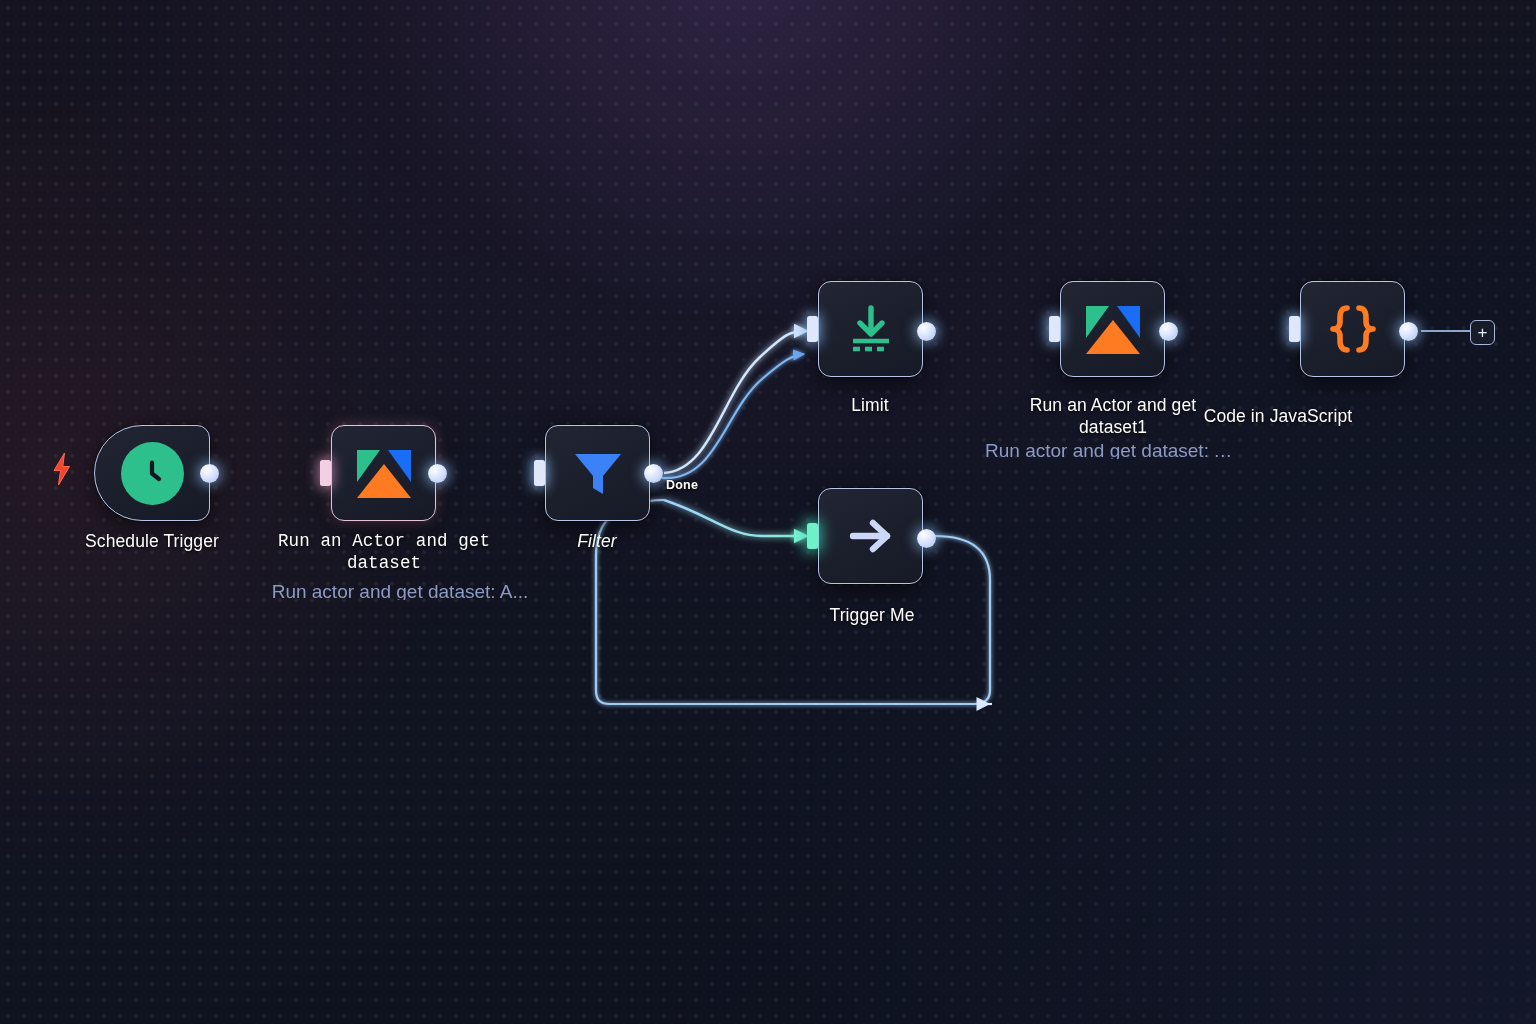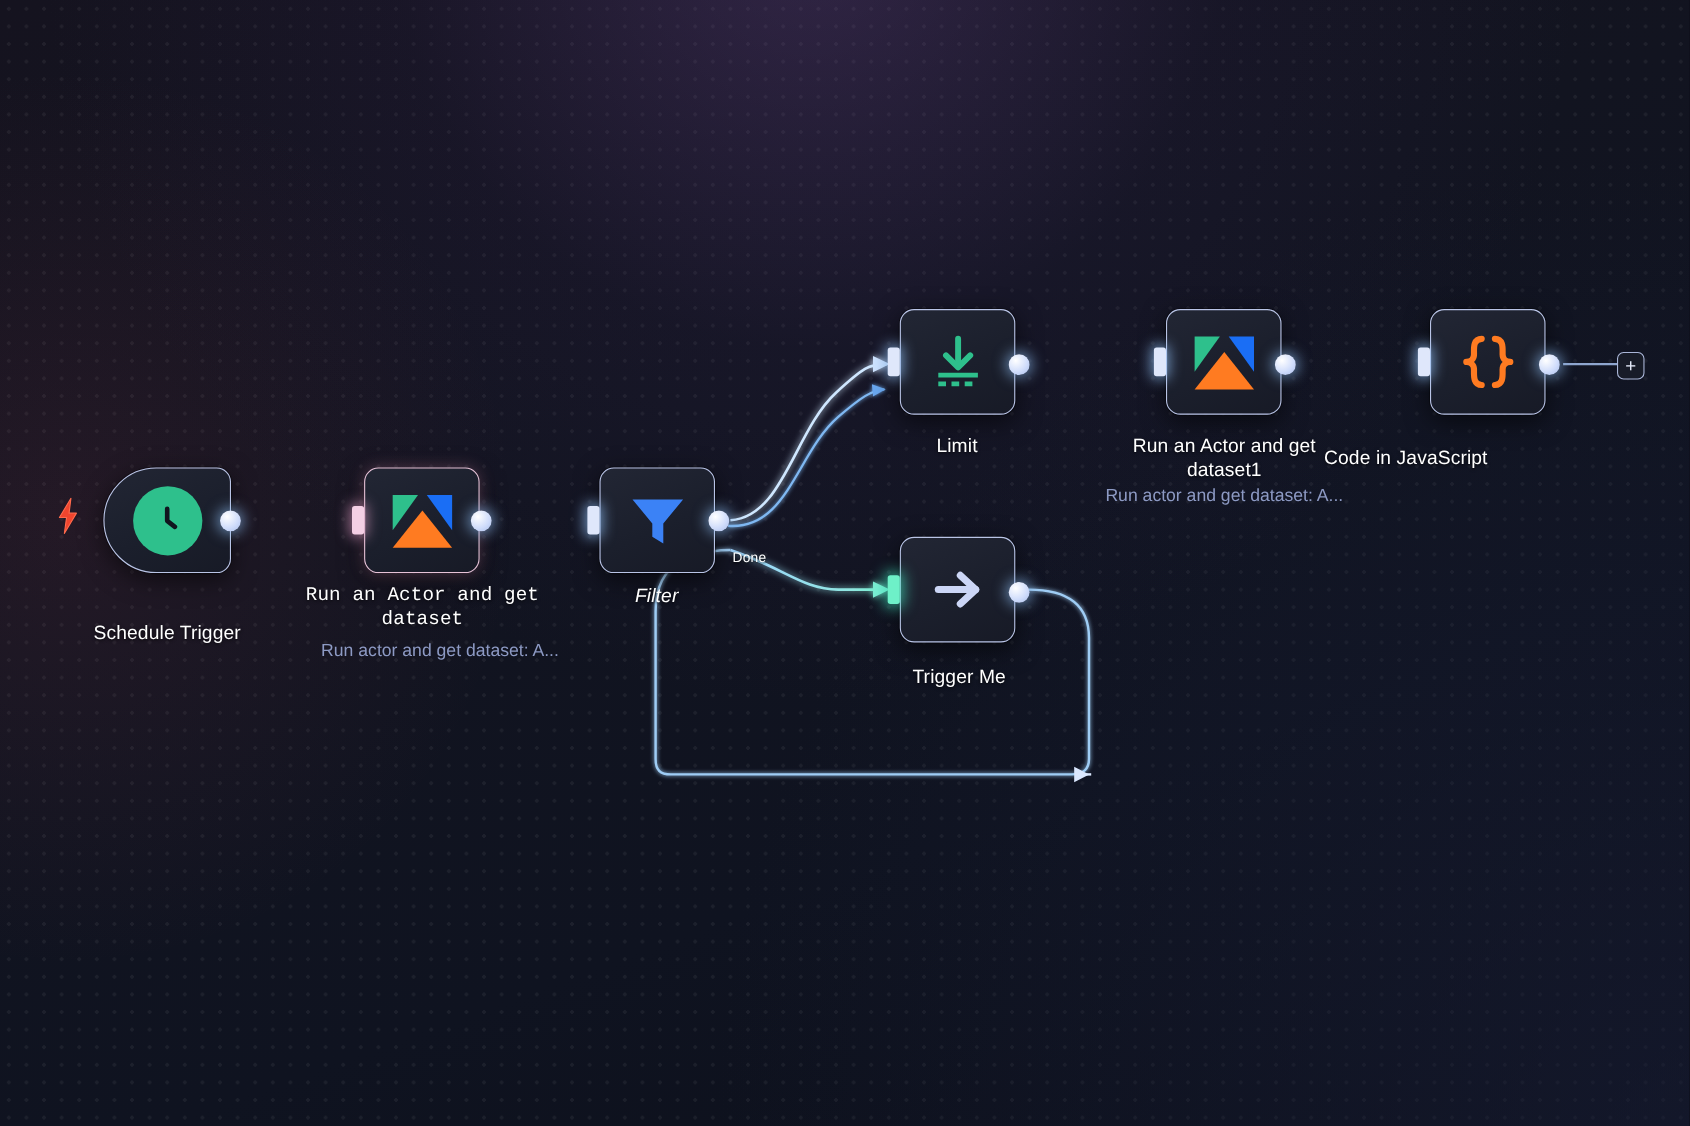--- a/index.html
+++ b/index.html
@@ -49,21 +49,21 @@
     font-weight:400;
     line-height:22px;
     letter-spacing:.1px;
     white-space:pre-line;
     text-shadow:0 1px 3px rgba(0,0,0,.8);
   }
   .subcaption {
     position:absolute;
     text-align:center;
     color:#8d9ac4;
-    font-size:16px;
+    font-size:19px;
     line-height:17px;
     white-space:nowrap;
     overflow:hidden;
     text-overflow:ellipsis;
   }
 
   
   .port-in {
     position:absolute;
     width:11px; height:26px;
@@ -200,21 +200,21 @@
 </div>
 
 <div class="node trigger" style="left:94px;top:425px;width:116px;height:96px;">
   <div class="clock-circle">
     <svg width="36" height="36" viewBox="0 0 36 36">
       <path d="M18 7.5 L18 18.5 L25 24" stroke="#11151f" stroke-width="4.2" fill="none" stroke-linecap="round" stroke-linejoin="round"></path>
     </svg>
   </div>
 </div>
 <div class="port-out" style="left:200px;top:464px;"></div>
-<div class="caption" style="left:44px;top:530px;width:216px;margin-top:34px;">Schedule Trigger</div>
+<div class="caption" style="left:44px;top:530px;width:216px;">Schedule Trigger</div>
 
 <div class="node apify" style="left:331px;top:425px;width:105px;height:96px;">
   <svg width="62" height="62" viewBox="0 0 62 62">
     <polygon points="4,8 27,8 4,40" fill="#2ec08c"></polygon>
     <polygon points="35,8 58,8 58,40" fill="#1a6ef5"></polygon>
     <polygon points="31,22 58,56 4,56" fill="#ff7b21"></polygon>
   </svg>
 </div>
 <div class="port-in pink" style="left:320px;top:460px;"></div>
 <div class="port-out" style="left:428px;top:464px;"></div>
@@ -222,21 +222,21 @@
 <div class="subcaption" style="left:271px;top:583px;width:258px;">Run actor and get dataset: A...</div>
 
 <div class="node" style="left:545px;top:425px;width:105px;height:96px;">
   <svg width="56" height="56" viewBox="0 0 56 56">
     <path d="M5 9 L51 9 L33 31 L33 49 L23 43 L23 31 Z" fill="#3b82f6"></path>
   </svg>
 </div>
 <div class="port-in" style="left:534px;top:460px;"></div>
 <div class="port-out" style="left:644px;top:464px;"></div>
 <div class="caption" style="left:497px;top:530px;width:200px;font-style:italic;">Filter</div>
-<div class="edge-label" style="left:666px;top:500px;">Done</div>
+<div class="edge-label" style="left:666px;top:478px;font-weight:bold;">Done</div>
 
 <div class="node" style="left:818px;top:281px;width:105px;height:96px;">
   <svg width="56" height="56" viewBox="0 0 56 56">
     <path d="M28 7 L28 29" stroke="#2ec08c" stroke-width="5.4" stroke-linecap="round" fill="none"></path>
     <path d="M17 22 L28 33 L39 22" stroke="#2ec08c" stroke-width="5.4" stroke-linecap="round" stroke-linejoin="round" fill="none"></path>
     <path d="M10 40 L46 40" stroke="#2ec08c" stroke-width="4.4" stroke-linecap="butt"></path>
     <path d="M10 48 L17 48 M22 48 L29 48 M34 48 L41 48" stroke="#2ec08c" stroke-width="4.4" stroke-linecap="butt"></path>
   </svg>
 </div>
 <div class="port-in" style="left:807px;top:316px;"></div>

